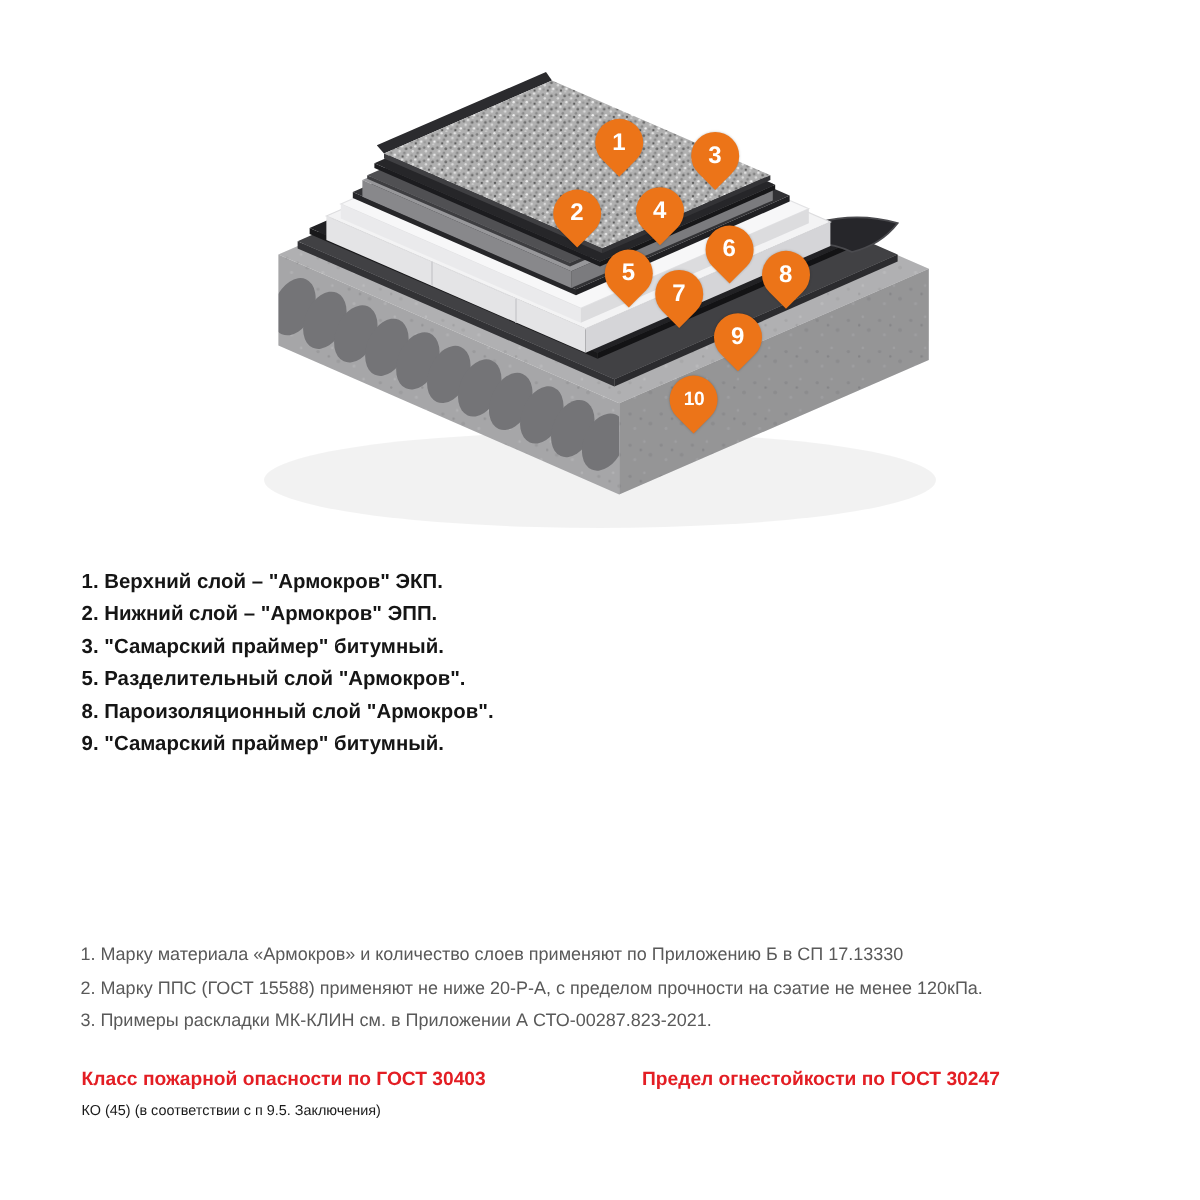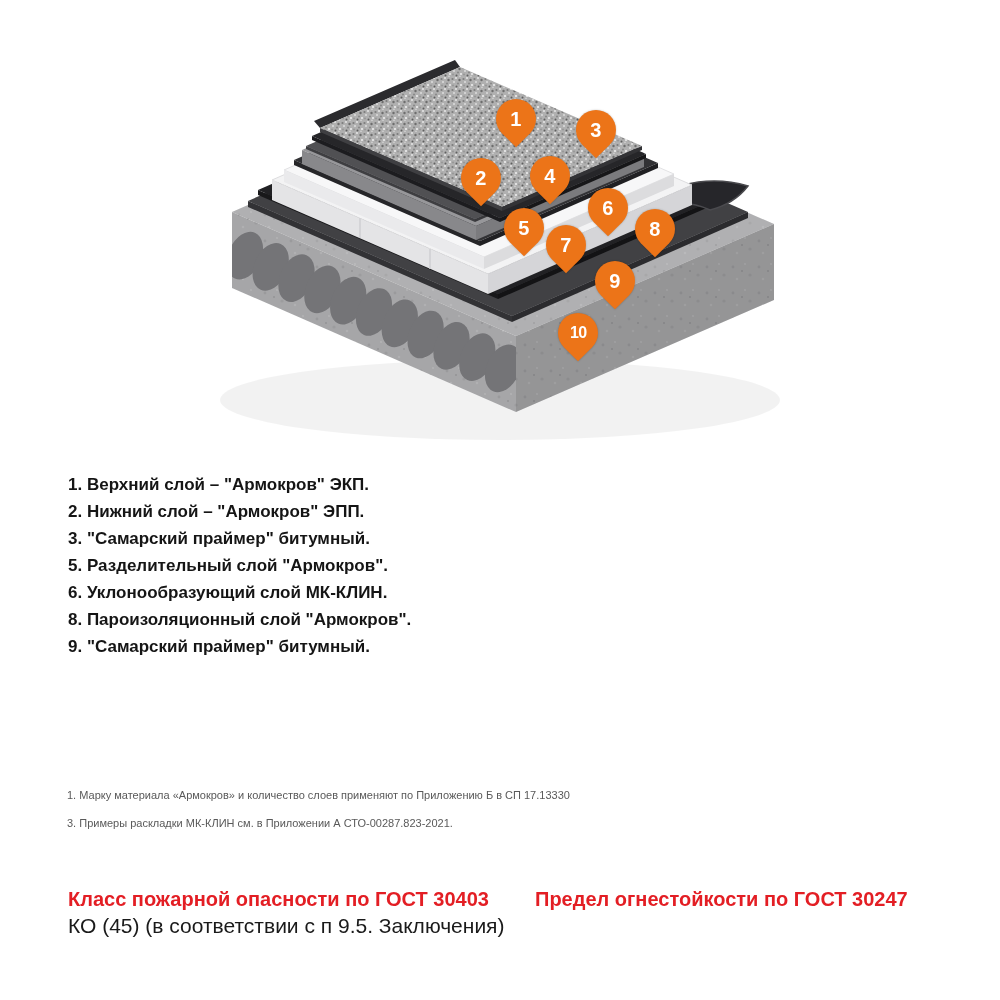--- a/index.html
+++ b/index.html
@@ -21,28 +21,28 @@
     transform:rotate(-45deg);color:#ffffff;font-weight:700;font-size:20px;line-height:1;
   }
   .pin.pin-10 span{font-size:16px;letter-spacing:-0.5px;}
   .legend{position:absolute;left:68px;top:476px;width:720px;}
   .legend-item{
     font-size:17px;font-weight:700;color:#151515;line-height:17.5px;margin-bottom:9.5px;
     white-space:nowrap;
   }
   .footnotes{position:absolute;left:67px;top:787px;width:840px;}
   .footnote{
-    font-size:11px;font-weight:400;color:#595959;line-height:17px;margin-bottom:10.5px;
+    font-size:15px;font-weight:400;color:#595959;line-height:17px;margin-bottom:10.5px;
     white-space:nowrap;
   }
   .fire-col{position:absolute;top:891px;}
   .fire-col.left{left:68px;}
   .fire-col.right{left:535px;}
-  .fire-title{font-size:20px;font-weight:700;color:#E31E24;line-height:17px;white-space:nowrap;}
-  .fire-value{font-size:21px;font-weight:400;color:#1a1a1a;line-height:17px;margin-top:9px;white-space:nowrap;}
+  .fire-title{font-size:16px;font-weight:700;color:#E31E24;line-height:17px;white-space:nowrap;}
+  .fire-value{font-size:12px;font-weight:400;color:#1a1a1a;line-height:17px;margin-top:9px;white-space:nowrap;}
 </style>
 </head>
 <body>
 
 <div class="diagram">
   <svg width="1000" height="470" viewBox="0 0 1000 470">
     <defs>
       <pattern id="gran" width="11" height="11" patternUnits="userSpaceOnUse">
         <rect width="11" height="11" fill="#b0b0b0"></rect>
         <circle cx="1.5" cy="2" r="1.1" fill="#7c7c7c"></circle>
@@ -180,27 +180,27 @@
   <div class="pin pin-10" style="left:558px;top:313px">
       <span>10</span>
     </div>
 </div>
 
 <div class="legend">
   <div class="legend-item">1. Верхний слой – "Армокров" ЭКП.</div>
   <div class="legend-item">2. Нижний слой – "Армокров" ЭПП.</div>
   <div class="legend-item">3. "Самарский праймер" битумный.</div>
   <div class="legend-item">5. Разделительный слой "Армокров".</div>
-  <div class="legend-item">6. Уклонообразующий слой МК-КЛИН.</div>
   <div class="legend-item">8. Пароизоляционный слой "Армокров".</div>
   <div class="legend-item">9. "Самарский праймер" битумный.</div>
 </div>
 
 <div class="footnotes">
   <div class="footnote">1. Марку материала «Армокров» и количество слоев применяют по Приложению Б в СП 17.13330</div>
+  <div class="footnote">2. Марку ППС (ГОСТ 15588) применяют не ниже 20-Р-А, с пределом прочности на сэатие не менее 120кПа.</div>
   <div class="footnote">3. Примеры раскладки МК-КЛИН см. в Приложении А СТО-00287.823-2021.</div>
 </div>
 
 <div class="fire-col left">
   <div class="fire-title">Класс пожарной опасности по ГОСТ 30403</div>
   <div class="fire-value">КО (45) (в соответствии с п 9.5. Заключения)</div>
 </div>
 <div class="fire-col right">
   <div class="fire-title">Предел огнестойкости по ГОСТ 30247</div>
 </div>

